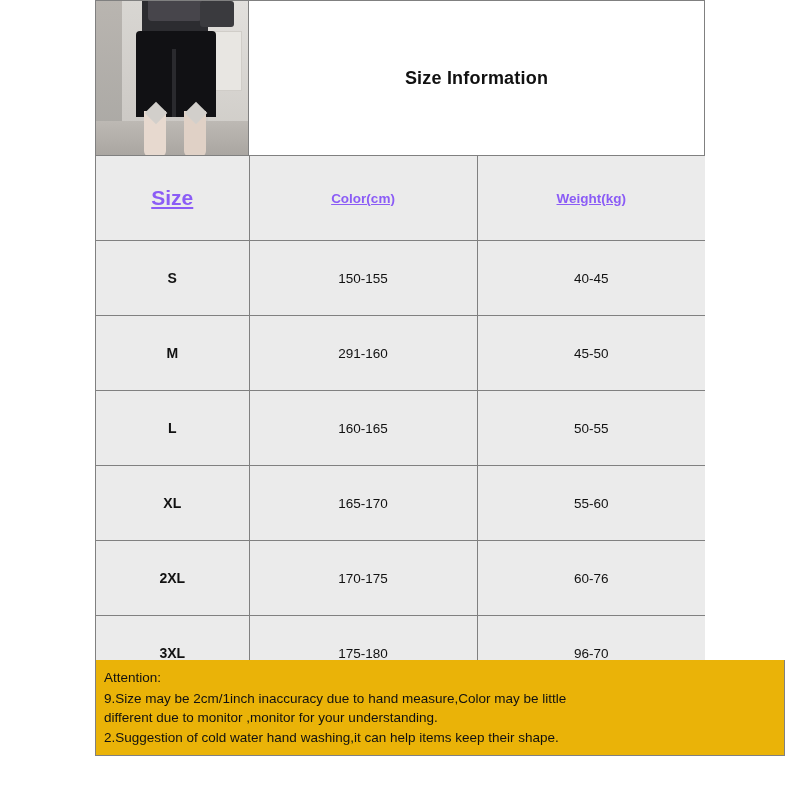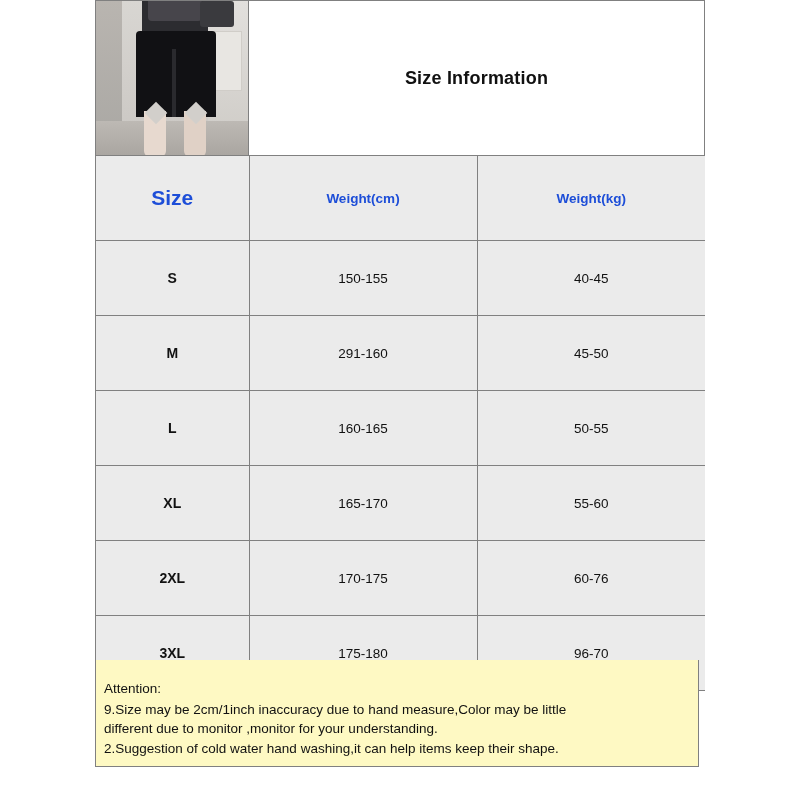--- a/index.html
+++ b/index.html
@@ -163,21 +163,22 @@
   table.size-table td:first-child {
     border-left: none;
   }
   table.size-table th:last-child,
   table.size-table td:last-child {
     border-right: none;
   }
   table.size-table thead th {
     height: 82px;
     font-weight: bold;
-    color: #1d4ed8;
+    color: #8b5cf6;
+    text-decoration: underline;
   }
   table.size-table thead th.size-head {
     font-size: 21px;
   }
   table.size-table thead th.dim-head {
     font-size: 13.5px;
   }
   table.size-table tbody td {
     height: 72px;
     font-size: 13.5px;
@@ -185,26 +186,26 @@
   }
   table.size-table tbody td.size-cell {
     font-weight: bold;
     font-size: 14px;
   }
   
   .attention {
     position: absolute;
     left: 95px;
     top: 660px;
-    width: 604px;
+    width: 690px;
     box-sizing: border-box;
     border: 1px solid #808080;
     border-top: none;
-    background: #fef9c3;
-    padding: 19px 8px 8px 8px;
+    background: #eab308;
+    padding: 8px 8px 8px 8px;
   }
   .attention p {
     margin: 0;
     font-size: 13.5px;
     line-height: 1.45;
     color: #111111;
   }
   .attention p.lead {
     margin-bottom: 1px;
   }
@@ -240,21 +241,21 @@
 
     <table class="size-table">
       <colgroup>
         <col class="c1">
         <col class="c2">
         <col class="c3">
       </colgroup>
       <thead>
         <tr>
           <th class="size-head">Size</th>
-          <th class="dim-head">Weight(cm)</th>
+          <th class="dim-head">Color(cm)</th>
           <th class="dim-head">Weight(kg)</th>
         </tr>
       </thead>
       <tbody>
         <tr>
           <td class="size-cell">S</td>
           <td>150-155</td>
           <td>40-45</td>
         </tr>
         <tr>

